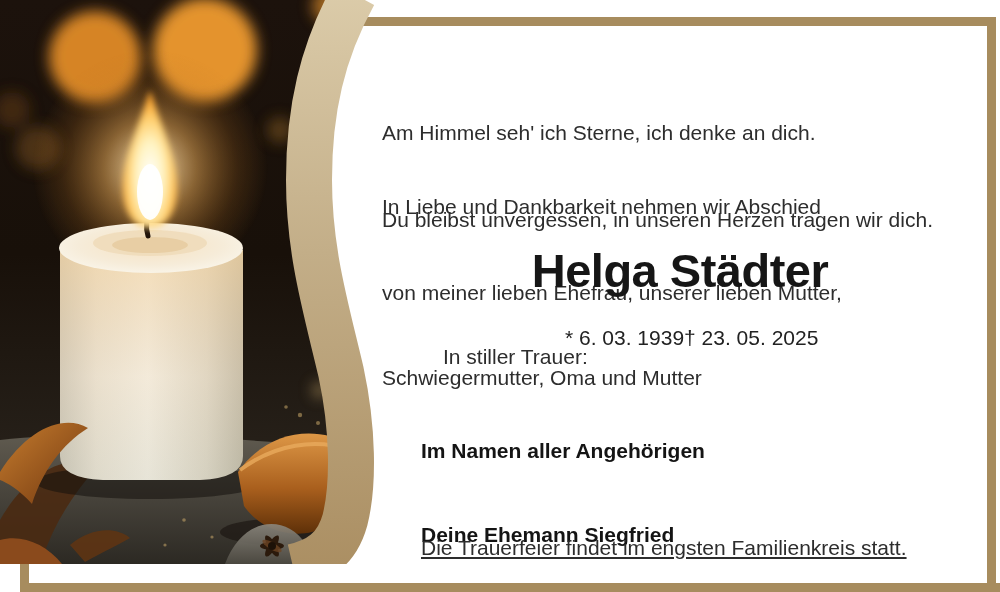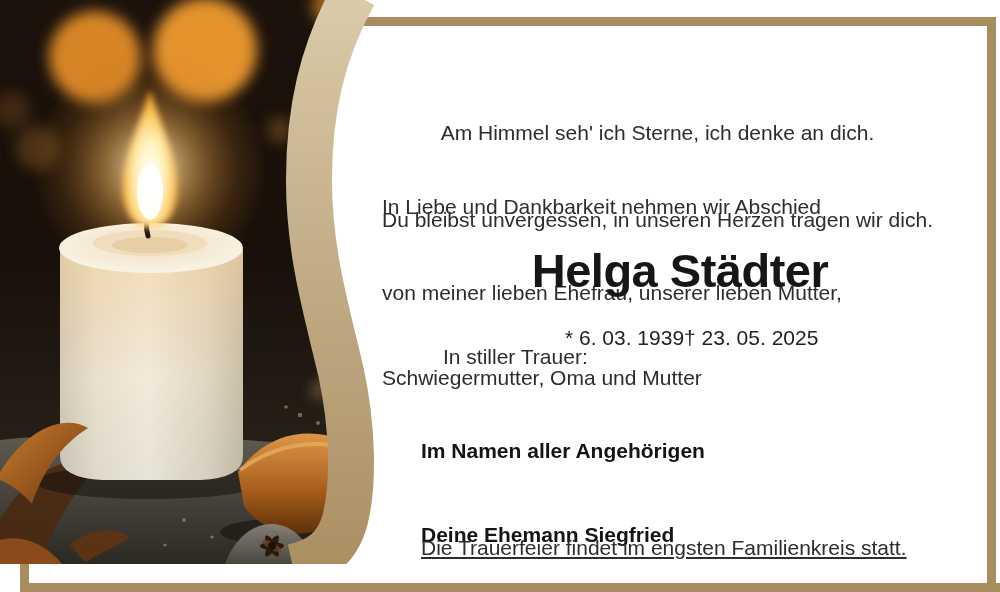--- a/index.html
+++ b/index.html
@@ -10,21 +10,21 @@
   
   .rule{position:absolute;background:#a78c5e;z-index:1;}
   .rule-top{left:340px;top:17px;width:656px;height:9px;}
   .rule-right{left:987px;top:17px;width:9px;height:575px;}
   .rule-bottom{left:20px;top:583px;width:980px;height:9px;}
   .rule-left-stub{left:20px;top:563px;width:9px;height:29px;}
   
   .photo{position:absolute;left:0;top:0;z-index:2;}
   
   .txt{position:absolute;z-index:3;white-space:pre;}
-  .verse{left:382px;top:60px;font-size:21px;line-height:29px;text-align:center;}
+  .verse{left:382px;top:60px;font-size:21px;line-height:29px;}
   .intro{left:382px;top:136px;font-size:21px;line-height:28.5px;}
   .center-col{left:420px;width:520px;text-align:center;}
   .name{top:243px;font-size:47px;font-weight:bold;color:#161616;letter-spacing:-0.5px;text-align:center;}
   .dates{top:302px;font-size:21px;color:#222;}
   .dates .death{}
   .trauer{left:443px;top:345px;font-size:21px;}
   .mourners{left:421px;top:381px;font-size:21px;line-height:28px;font-weight:bold;color:#141414;}
   .footer-line{left:421px;top:536px;font-size:21px;text-decoration:underline;}
 </style>
 </head>

